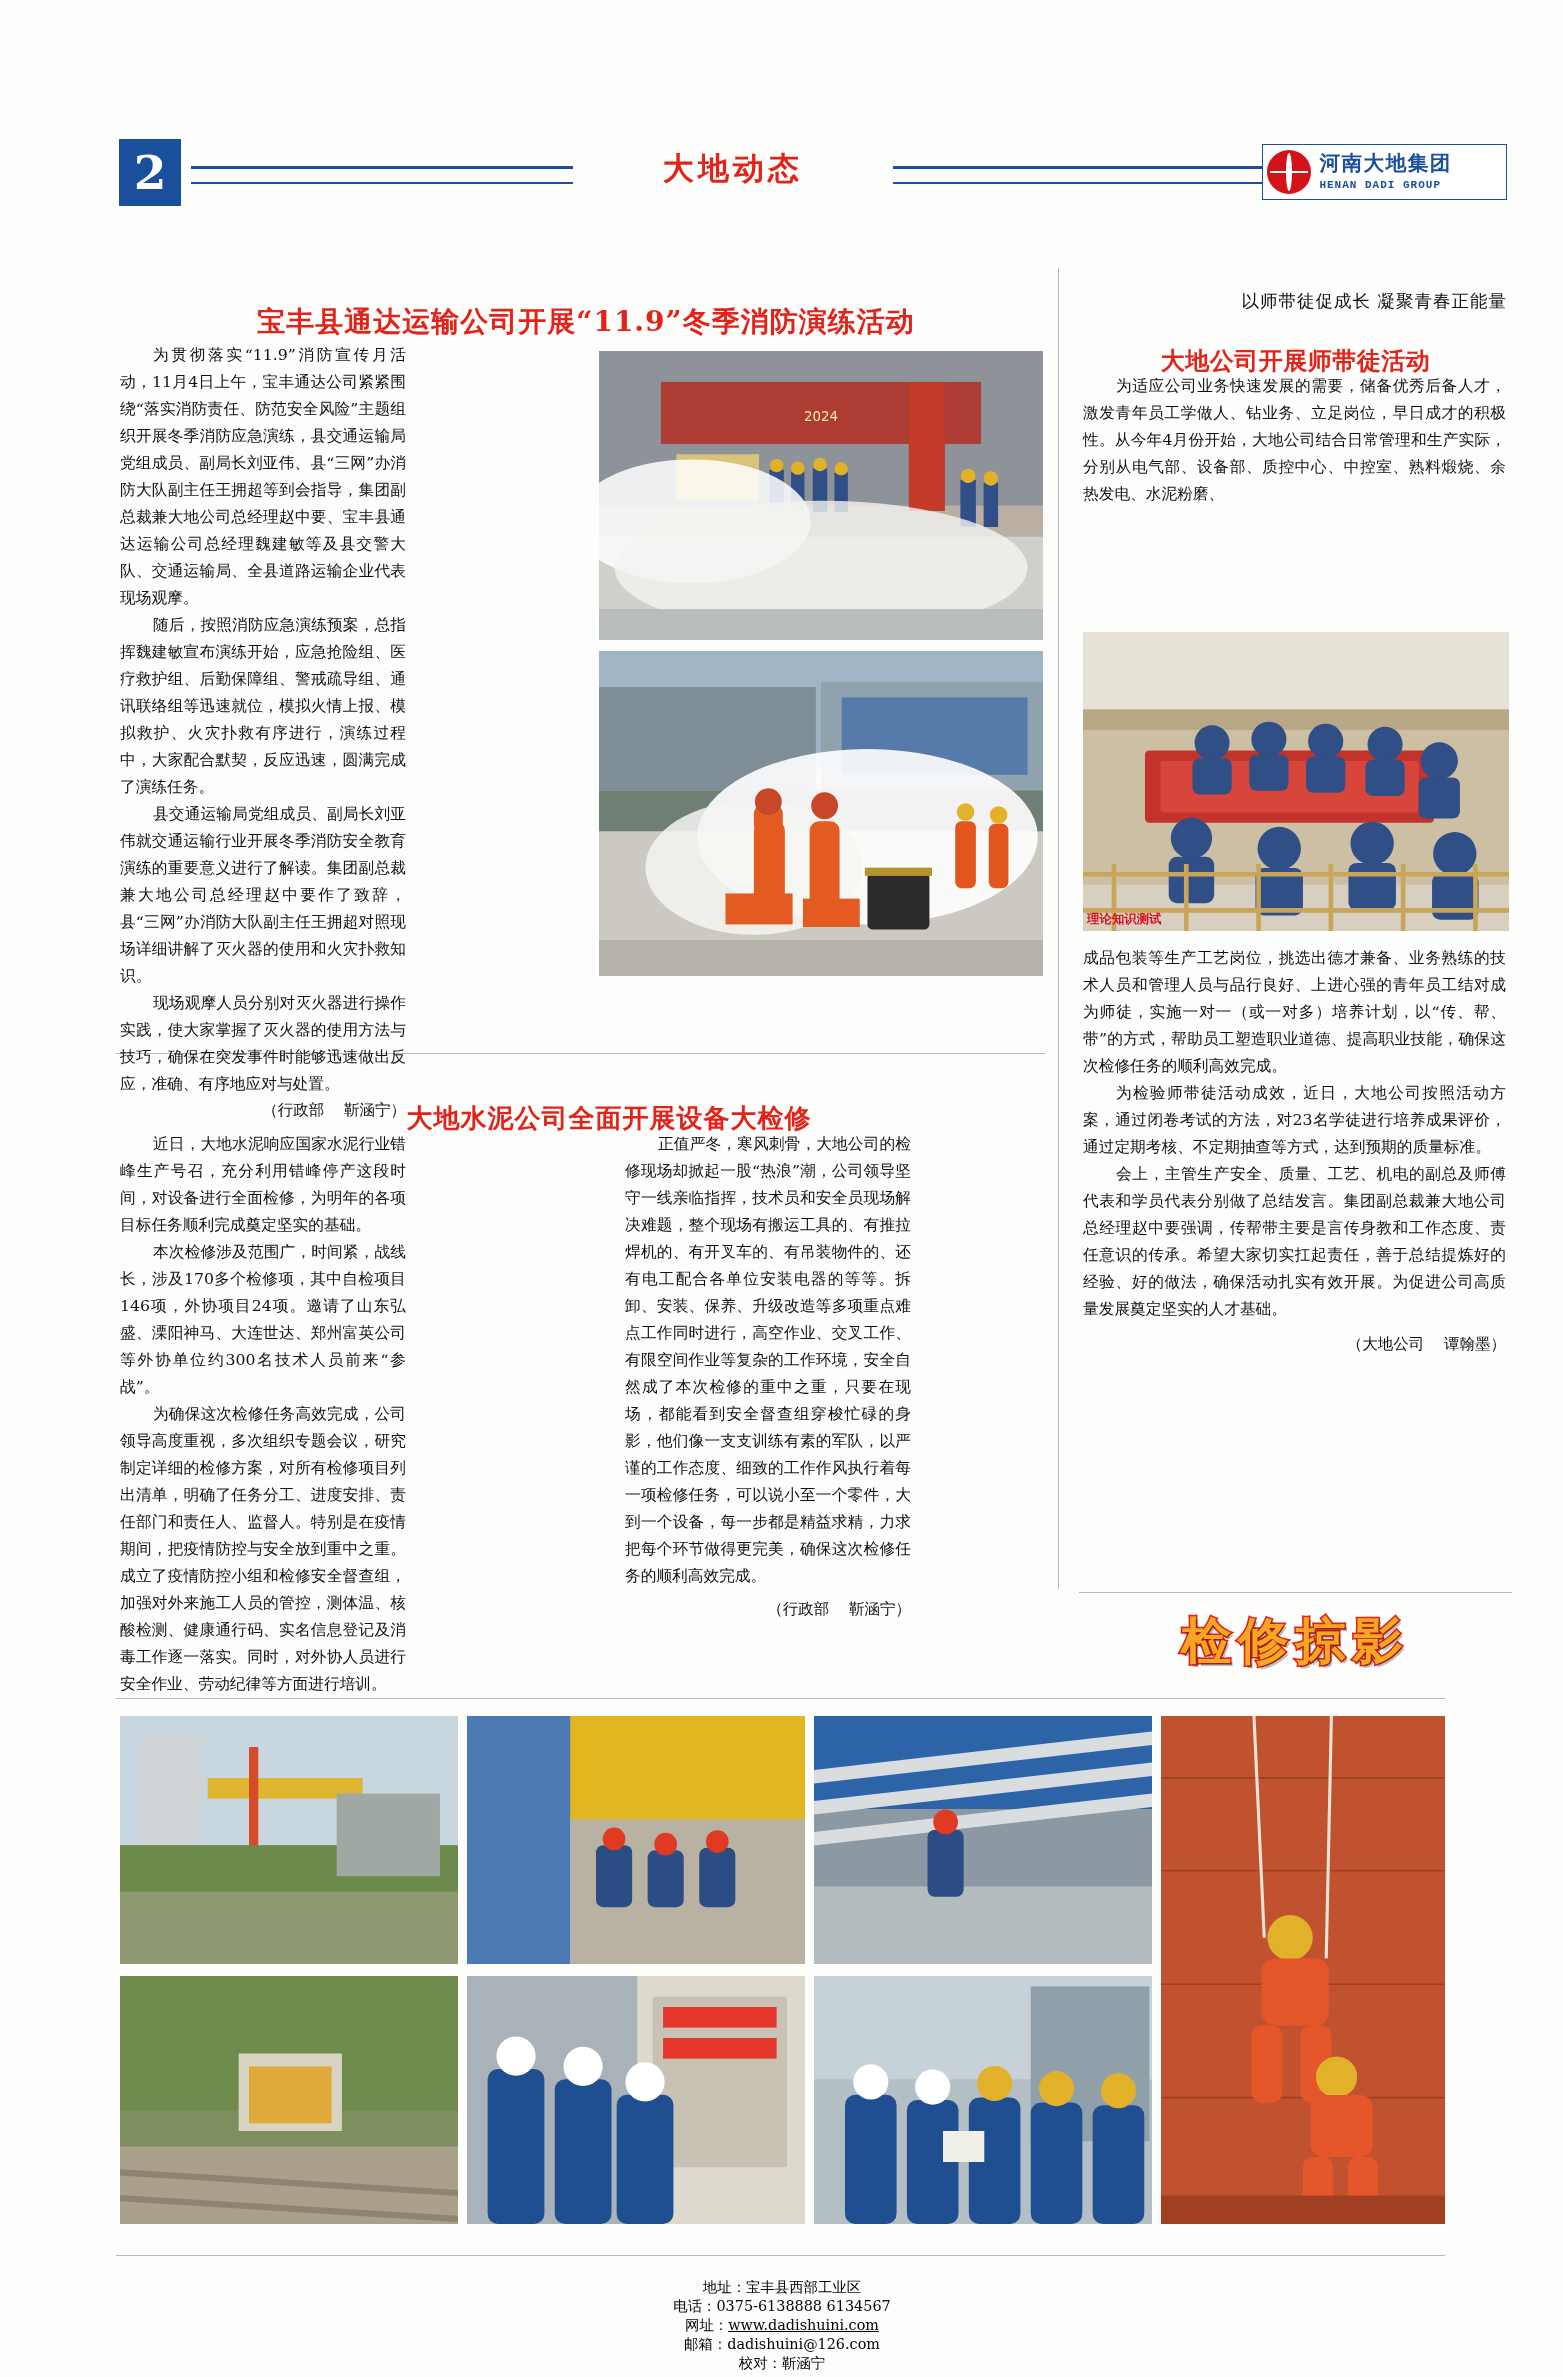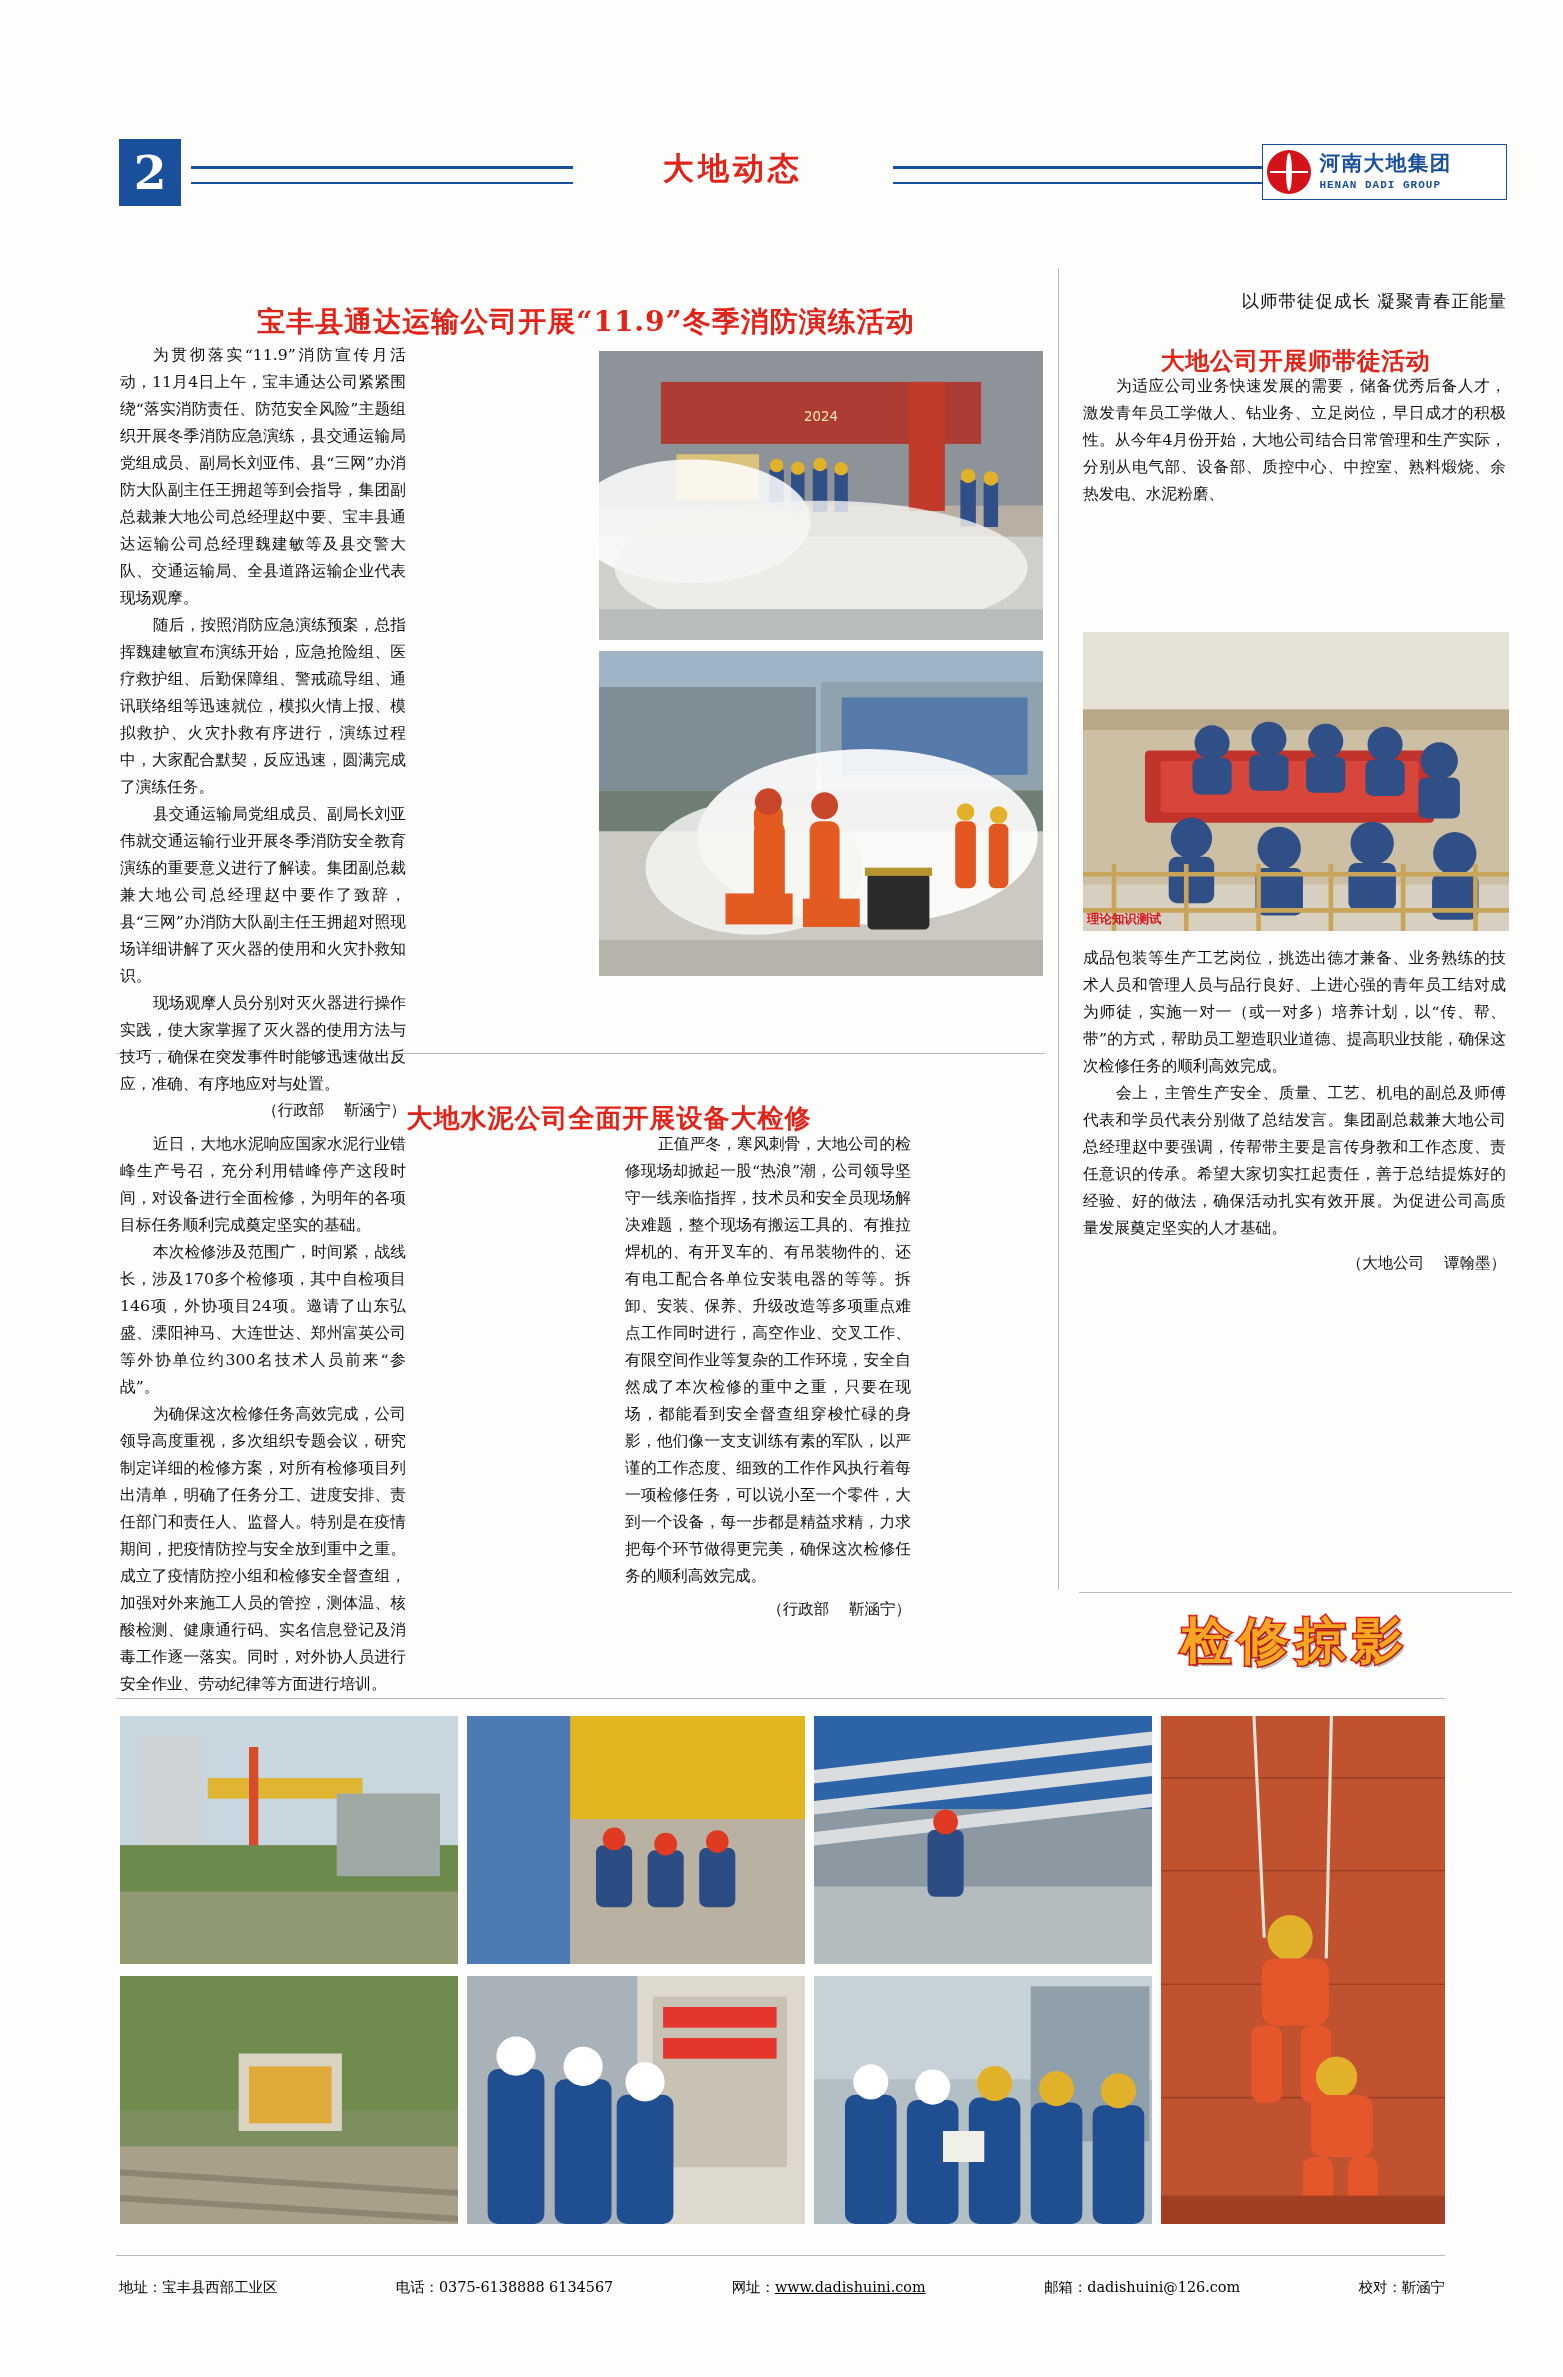--- a/index.html
+++ b/index.html
@@ -108,21 +108,21 @@
     -webkit-text-stroke:3.1px #e2231a;
     paint-order:stroke fill;
     letter-spacing:7.2px;
     text-shadow:2.6px 3.1px 0 rgba(0,0,0,.25);
   }
 
   
   #footer{
     position:absolute;left:119px;top:2278px;width:1326px;
     font-family:"DejaVu Serif","Liberation Serif",serif;font-size:14.4px;
-    display:flex;justify-content:space-between;align-items:center;
+    display:flex;justify-content:space-between;align-items:center;flex-direction:column;
   }
   #footer span{white-space:nowrap;}
   .under{text-decoration:underline;}
 </style>
 </head>
 <body>
 
 <div class="page">
 
   <div class="masthead">
@@ -300,20 +300,21 @@
         <line x1="480" y1="450" x2="480" y2="580"></line>
         <line x1="620" y1="450" x2="620" y2="580"></line>
         <line x1="760" y1="450" x2="760" y2="580"></line>
       </g>
     </svg>
     <div class="cap">理论知识测试</div>
   </div>
 
   <div style="position:absolute;left:1083px;top:944px;width:423px;" class="body-txt">
     <p style="text-indent:0">成品包装等生产工艺岗位，挑选出德才兼备、业务熟练的技术人员和管理人员与品行良好、上进心强的青年员工结对成为师徒，实施一对一（或一对多）培养计划，以“传、帮、带”的方式，帮助员工塑造职业道德、提高职业技能，确保这次检修任务的顺利高效完成。</p>
+    <p>为检验师带徒活动成效，近日，大地公司按照活动方案，通过闭卷考试的方法，对23名学徒进行培养成果评价，通过定期考核、不定期抽查等方式，达到预期的质量标准。</p>
     <p>会上，主管生产安全、质量、工艺、机电的副总及师傅代表和学员代表分别做了总结发言。集团副总裁兼大地公司总经理赵中要强调，传帮带主要是言传身教和工作态度、责任意识的传承。希望大家切实扛起责任，善于总结提炼好的经验、好的做法，确保活动扎实有效开展。为促进公司高质量发展奠定坚实的人才基础。</p>
     <div class="sig" style="margin-top:9.3px;">
       <span>（大地公司</span>
       &nbsp;&nbsp;
       <span>谭翰墨）</span>
     </div>
   </div>
 
   <div id="banner">
     <span class="banner-char">检修掠影</span>

